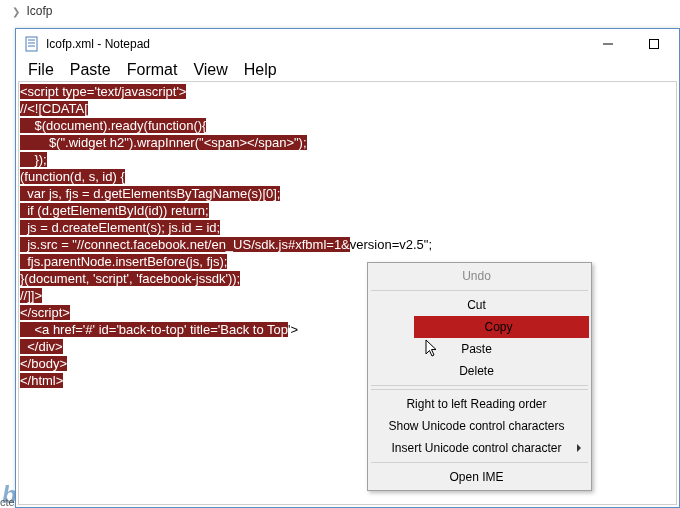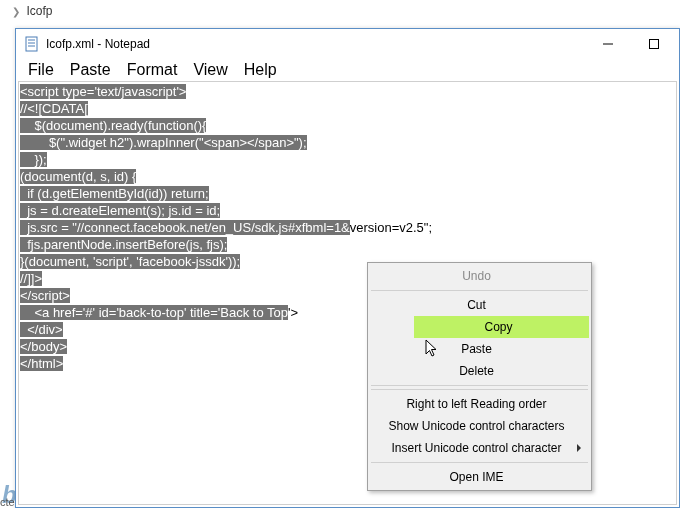--- a/index.html
+++ b/index.html
@@ -48,35 +48,35 @@
   }
   .menubar .menu { padding: 2px 8px; }
 
   .editor {
     flex:1; margin: 2px 2px 2px 2px; border:1px solid #cfcfcf;
     background:#fff; position:relative; overflow:hidden;
     font-family: Consolas,"Courier New",monospace; font-size:13px;
     line-height:17px; padding:1px;
   }
   .line { white-space:pre; }
-  .sel { background:#737373; color:#fff; }
+  .sel { background:#7f1d1d; color:#fff; }
   .plain { color:#000; background:#fff; }
 
   
   .ctxmenu {
     position:absolute; left:367px; top:262px; width:225px;
     background:#f0f0f0; border:1px solid #a0a0a0;
     box-shadow:2px 2px 4px rgba(0,0,0,0.25);
     font-size:12px; padding:2px;
   }
   .ctxmenu .item {
     padding:4px 20px 4px 14px; color:#000; position:relative;text-align:center;
   }
   .ctxmenu .item.disabled { color:#8a8a8a; }
-  .ctxmenu .item.hl { background:#bef264;margin-left:44px; }
+  .ctxmenu .item.hl { background:#b91c1c;margin-left:44px; }
   .ctxmenu .sep { border-top:1px solid #d0d0d0; margin:3px 1px; }
   .ctxmenu .sub::after {
     content:""; position:absolute; right:8px; top:50%; transform:translateY(-50%);
     border-left:4px solid #333; border-top:4px solid transparent; border-bottom:4px solid transparent;
   }
 
   .cursor {
     position:absolute; left:425px; top:339px; width:16px; height:20px;
   }
   .cursor svg { display:block; }
@@ -129,21 +129,22 @@
       <div class="menu">View</div>
       <div class="menu">Help</div>
     </div>
 
     <div class="editor">
       <div class="line"><span class="sel">&lt;script type='text/javascript'&gt;</span></div>
       <div class="line"><span class="sel">//&lt;![CDATA[</span></div>
       <div class="line"><span class="sel">    $(document).ready(function(){</span></div>
       <div class="line"><span class="sel">        $(".widget h2").wrapInner("&lt;span&gt;&lt;/span&gt;");</span></div>
       <div class="line"><span class="sel">    });</span></div>
-      <div class="line"><span class="sel">(document(d, s, id) {</span></div>
+      <div class="line"><span class="sel">(function(d, s, id) {</span></div>
+      <div class="line"><span class="sel">  var js, fjs = d.getElementsByTagName(s)[0];</span></div>
       <div class="line"><span class="sel">  if (d.getElementById(id)) return;</span></div>
       <div class="line"><span class="sel">  js = d.createElement(s); js.id = id;</span></div>
       <div class="line"><span class="sel">  js.src = "//connect.facebook.net/en_US/sdk.js#xfbml=1&amp;</span><span class="plain">version=v2.5";</span></div>
       <div class="line"><span class="sel">  fjs.parentNode.insertBefore(js, fjs);</span></div>
       <div class="line"><span class="sel">}(document, 'script', 'facebook-jssdk'));</span></div>
       <div class="line"><span class="sel">//]]&gt;</span></div>
       <div class="line"><span class="sel">&lt;/script&gt;</span></div>
       <div class="line"><span class="sel">    &lt;a href='#' id='back-to-top' title='Back to Top</span><span class="plain">'&gt;</span></div>
       <div class="line"><span class="sel">  &lt;/div&gt;</span></div>
       <div class="line"><span class="sel">&lt;/body&gt;</span></div>

